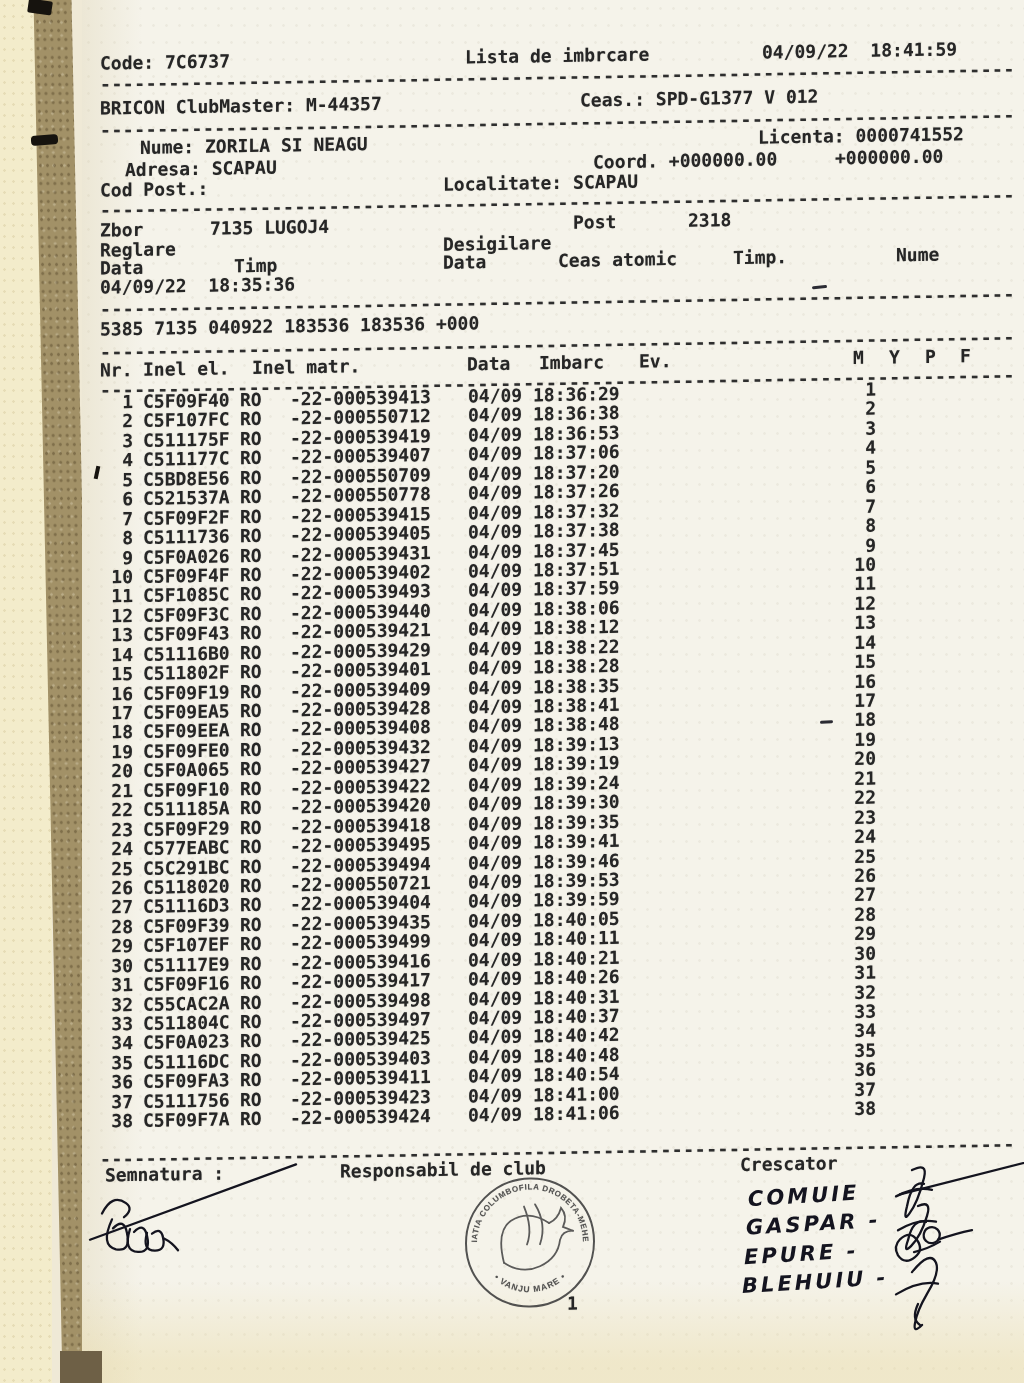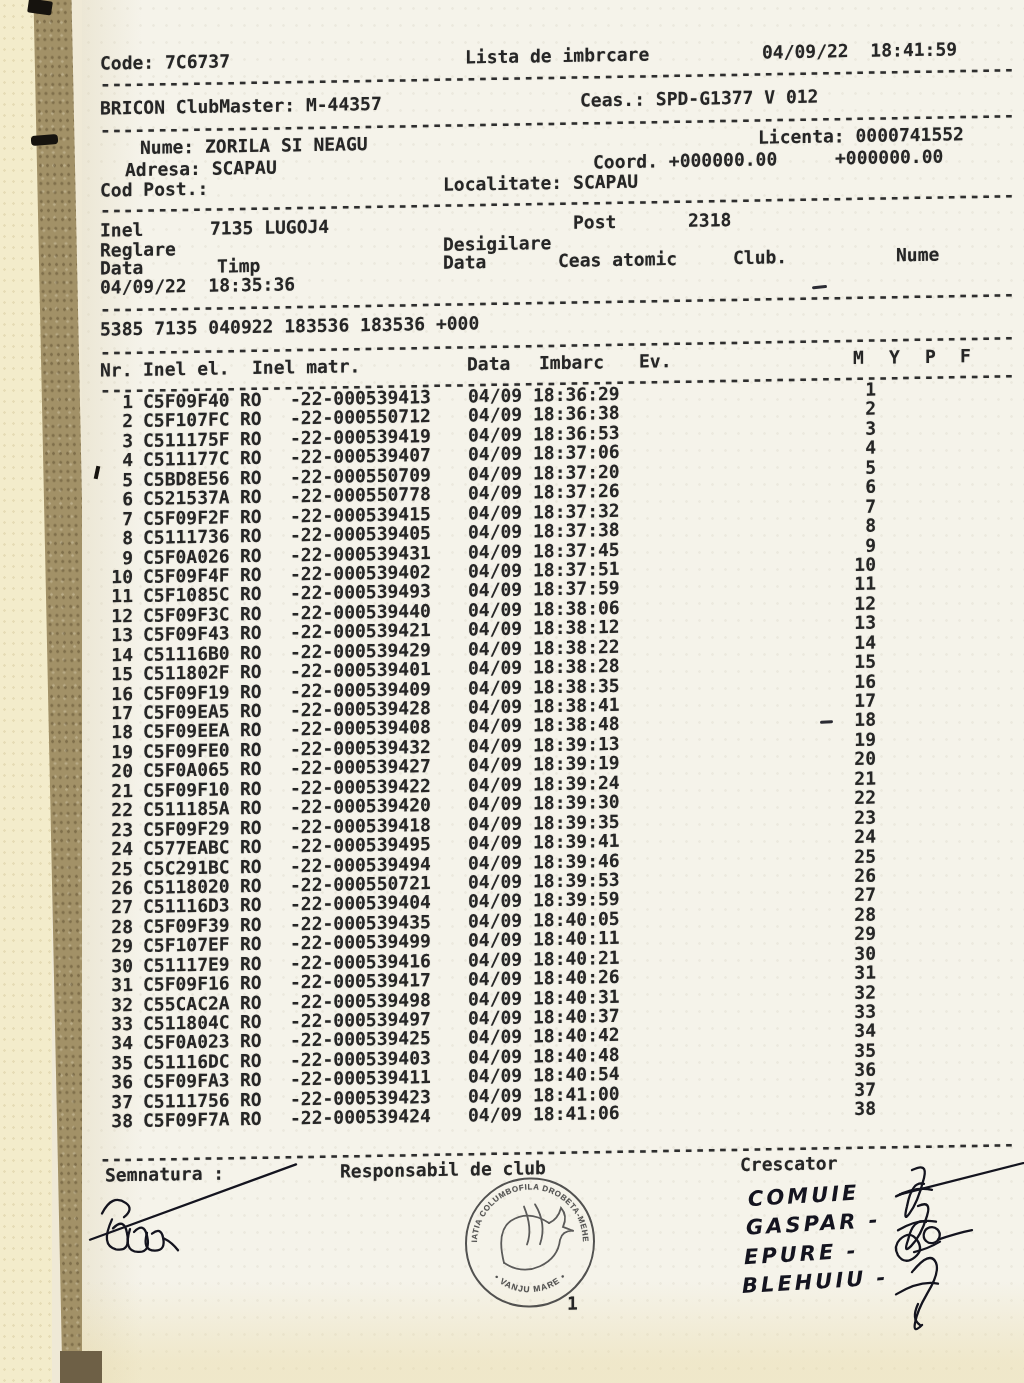--- a/index.html
+++ b/index.html
@@ -104,35 +104,35 @@
     <span class="at" style="left:493px">Coord. +000000.00</span>
     <span class="at" style="left:735px">+000000.00</span>
   </div>
   <div class="ln" style="top:172px">
     <span class="at" style="left:0">Cod Post.:</span>
     <span class="at" style="left:343px">Localitate: SCAPAU</span>
   </div>
   <div class="sep" style="top:192px">------------------------------------------------------------------------------------</div>
 
   <div class="ln" style="top:212px">
-    <span class="at" style="left:0">Inel</span>
+    <span class="at" style="left:0">Zbor</span>
     <span class="at" style="left:110px">7135 LUGOJ4</span>
     <span class="at" style="left:473px">Post</span>
     <span class="at" style="left:588px">2318</span>
   </div>
   <div class="ln" style="top:232px">
     <span class="at" style="left:0">Reglare</span>
     <span class="at" style="left:343px">Desigilare</span>
   </div>
   <div class="ln" style="top:250px">
     <span class="at" style="left:0">Data</span>
-    <span class="at" style="left:117px">Timp</span>
+    <span class="at" style="left:134px">Timp</span>
     <span class="at" style="left:343px">Data</span>
     <span class="at" style="left:458px">Ceas atomic</span>
-    <span class="at" style="left:633px">Club.</span>
+    <span class="at" style="left:633px">Timp.</span>
     <span class="at" style="left:796px">Nume</span>
   </div>
   <div class="ln" style="top:269px">
     <span class="at" style="left:0">04/09/22  18:35:36</span>
   </div>
   <div class="pen-dash" style="left:712px;top:290px;width:15px;transform:rotate(-4deg)"></div>
   <div class="sep" style="top:291px">------------------------------------------------------------------------------------</div>
 
   <div class="ln" style="top:311px">
     <span class="at" style="left:0">5385 7135 040922 183536 183536 +000</span>

